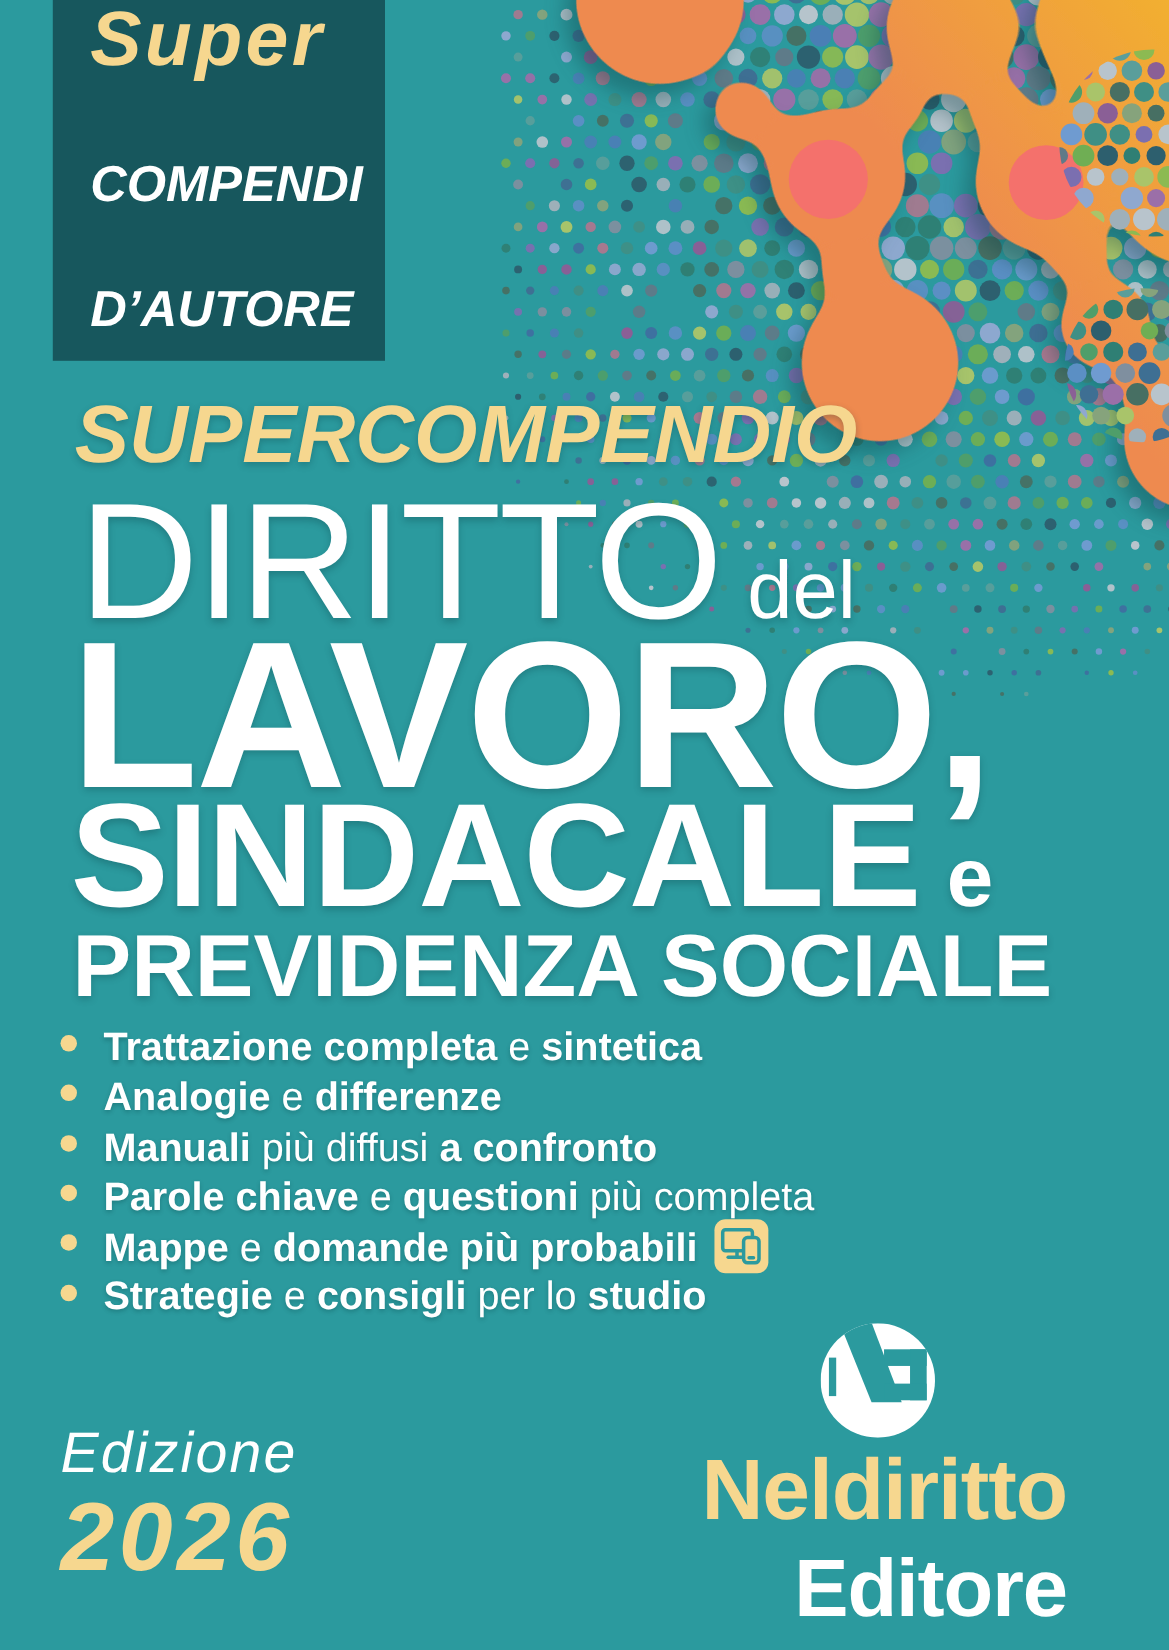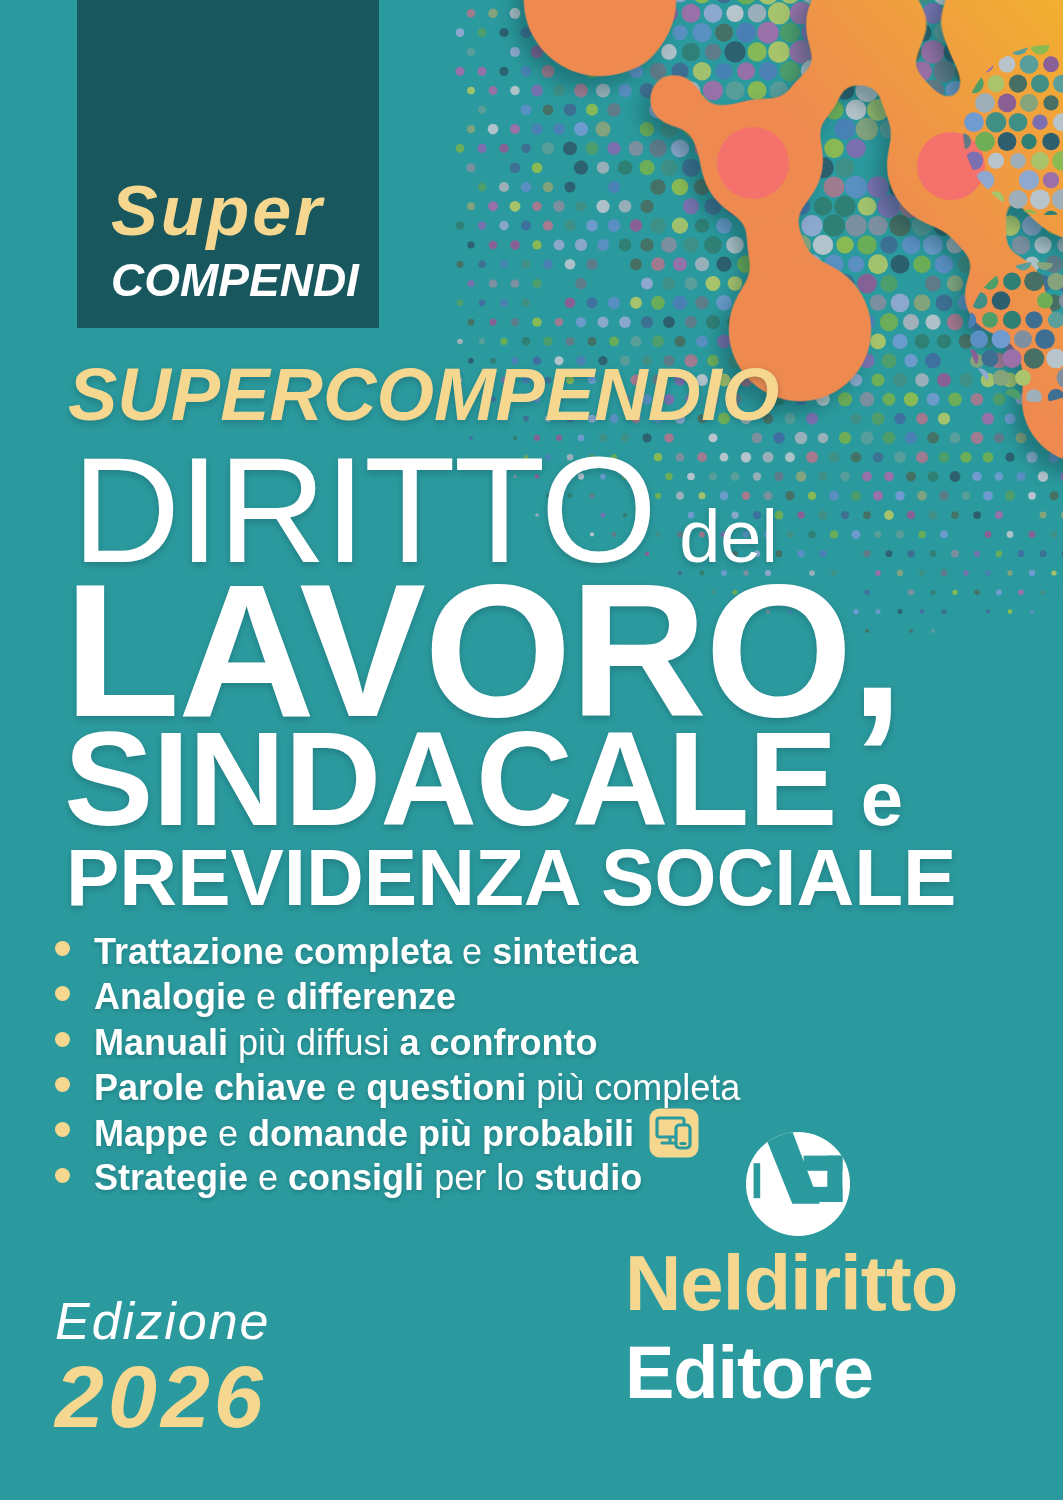--- a/index.html
+++ b/index.html
@@ -21,23 +21,22 @@
     font-family:"Liberation Sans","DejaVu Sans",sans-serif;
   }
   .decor{position:absolute;top:0;left:0;}
   .blob-wrap{filter:drop-shadow(-10px 12px 9px rgba(13,62,68,.38));}
 
   
   .badge{
     position:absolute;left:48px;top:0;width:302px;height:328px;
     background:var(--badge);
     box-sizing:border-box;
-    display:flex;flex-direction:column;justify-content:flex-end;
+    display:flex;flex-direction:column;justify-content:space-between;
     padding:0 0 22px 34px;
-    margin-left:29px;
   }
   .badge-super{
     font-size:70px;font-weight:bold;font-style:italic;
     color:var(--cream);letter-spacing:3px;line-height:1;margin-bottom:10px;
   }
   .badge-line{
     font-size:46px;font-weight:bold;font-style:italic;
     color:var(--white);line-height:1.08;letter-spacing:0;
   }
 
@@ -74,21 +73,21 @@
 
   
   .edition{position:absolute;left:55px;top:1294px;color:var(--white);font-style:italic;}
   .edition-label{font-size:52px;font-weight:normal;letter-spacing:2px;line-height:1.05;}
   .edition-year{
     font-size:88px;font-weight:bold;color:var(--cream);
     letter-spacing:4px;line-height:1;margin-top:4px;
   }
 
   
-  .publisher{position:absolute;left:625px;top:1132px;width:345px;text-align:left;}
+  .publisher{position:absolute;left:625px;top:1203px;width:345px;text-align:right;}
   .publisher .logo{display:block;margin:0 auto;}
   .publisher-name{
     font-size:78px;font-weight:bold;color:var(--cream);
     line-height:.8;margin-top:16px;letter-spacing:-1px;
   }
   .publisher-suffix{
     font-size:74px;font-weight:bold;color:var(--white);
     line-height:1;margin-top:22px;letter-spacing:-1px;
   }
 </style>
@@ -1134,20 +1133,21 @@
         <circle cx="1045.0" cy="416.4" r="9.56" fill="#5b8fc4"></circle>
         <circle cx="1067.0" cy="416.4" r="7.80" fill="#8fa8cf"></circle>
         <circle cx="1089.0" cy="416.4" r="9.38" fill="#8fa8cf"></circle>
         <circle cx="1111.0" cy="416.4" r="8.31" fill="#2f7f74"></circle>
       </g>
   </svg>
 
   <div class="badge">
     <div class="badge-super">Super</div>
     <div class="badge-line">COMPENDI</div>
+    <div class="badge-line">D’AUTORE</div>
   </div>
 
   <div class="t collection">SUPERCOMPENDIO</div>
 
   <div class="t line1"><span>DIRITTO</span><span class="suffix">del</span></div>
 
   <div class="t line2">LAVORO,</div>
 
   <div class="t line3"><span>SINDACALE</span><span class="suffix">e</span></div>
 

